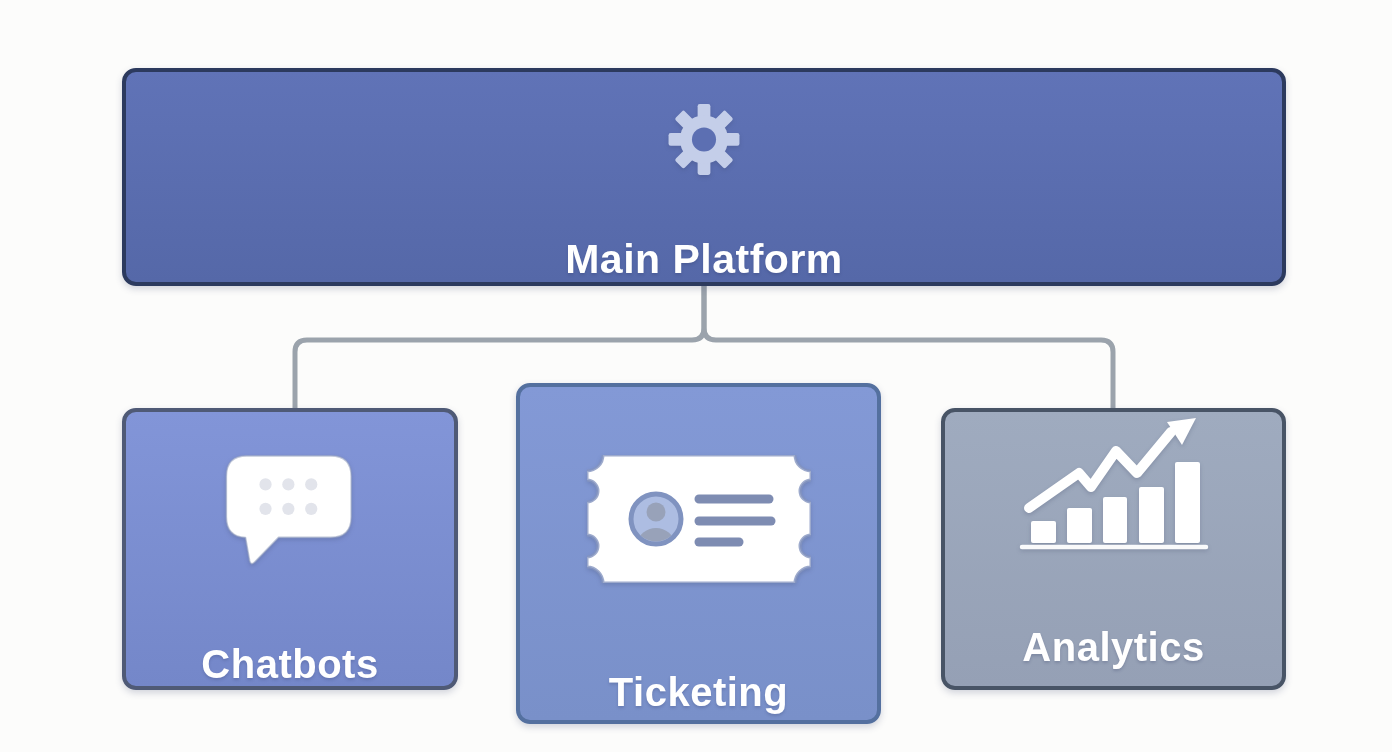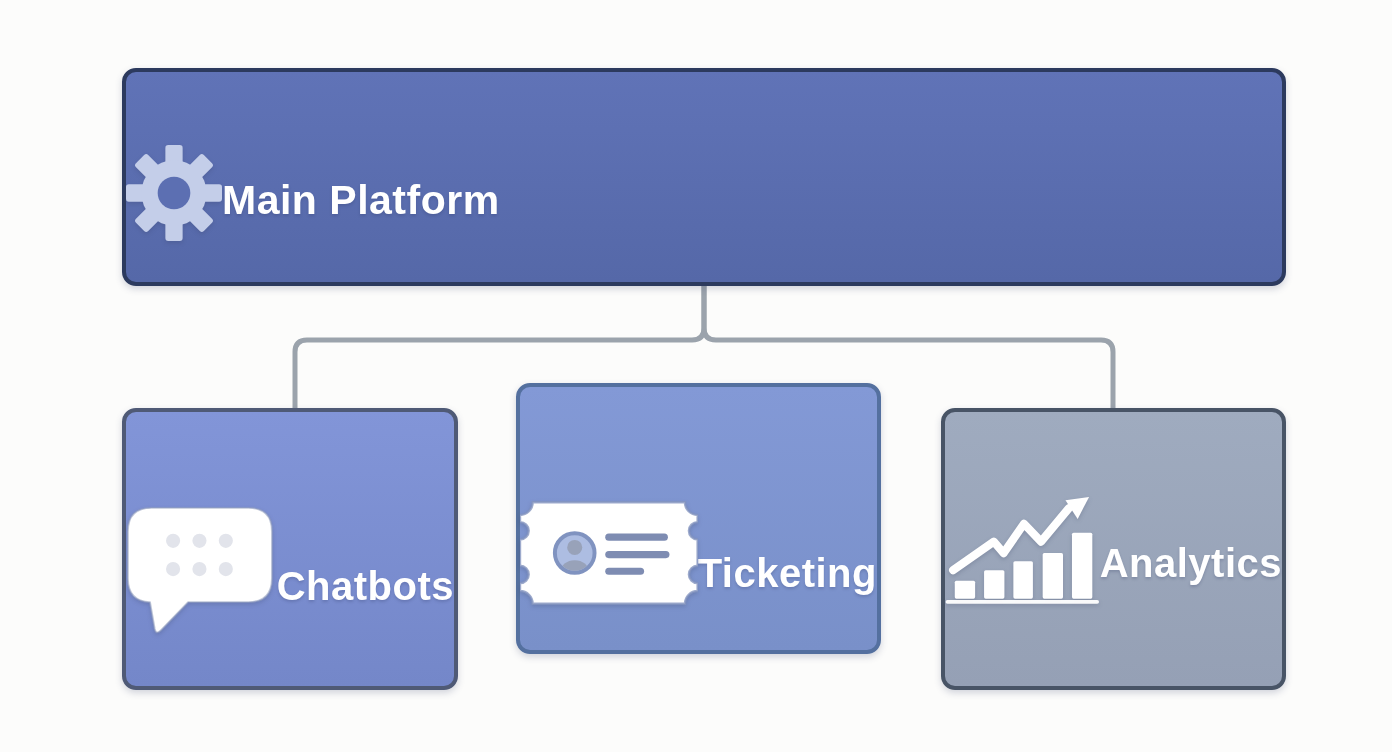--- a/index.html
+++ b/index.html
@@ -6,24 +6,25 @@
   .canvas {
     position: relative;
     width: 1392px; height: 752px;
     background: #fcfcfb;
     overflow: hidden;
     font-family: "Liberation Sans", sans-serif;
   }
   .connectors { position: absolute; left: 0; top: 0; }
   .node {
     position: absolute;
-    display: flex; flex-direction: row; align-items: center;
+    display: flex; flex-direction: column; align-items: center;
     border-radius: 14px;
     box-sizing: border-box;
     box-shadow: 0 3px 7px rgba(60, 70, 110, 0.22);
+    gap: 46px;
   }
   .icon { filter: drop-shadow(0 2px 2px rgba(50,60,90,0.22)); }
   .label {
     color: #ffffff; font-weight: bold; font-size: 40px;
     letter-spacing: 0.5px; line-height: 1.1;
     text-shadow: 0 2px 3px rgba(40,50,90,0.22);
     white-space: nowrap;
   }
   .node-main {
     left: 122px; top: 68px; width: 1164px; height: 218px;
@@ -33,21 +34,21 @@
   }
   .node-main .label { margin-top: 16px; font-size: 41px; }
   .node-chatbots {
     left: 122px; top: 408px; width: 336px; height: 282px;
     background: linear-gradient(180deg, #8295d8, #7487c9);
     border: 4px solid #4f5a76;
     padding-top: 43px;
   }
   .node-chatbots .label { margin-top: 30px; }
   .node-ticketing {
-    left: 516px; top: 383px; width: 365px; height: 271px;
+    left: 516px; top: 383px; width: 365px; height: 341px;
     background: linear-gradient(180deg, #8399d6, #7990c9);
     border: 4px solid #54709f;
     padding-top: 68px;
   }
   .node-ticketing .label { margin-top: 41px; }
   .node-analytics {
     left: 941px; top: 408px; width: 345px; height: 282px;
     background: linear-gradient(180deg, #9fabbf, #95a0b5);
     border: 4px solid #485466;
   }

